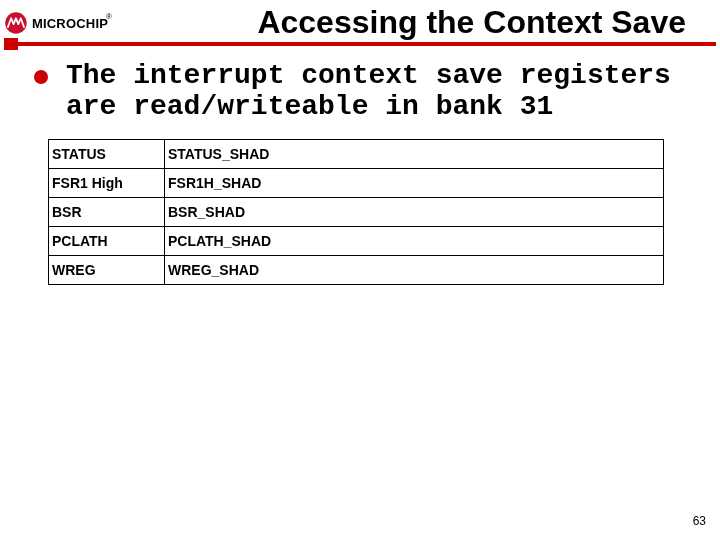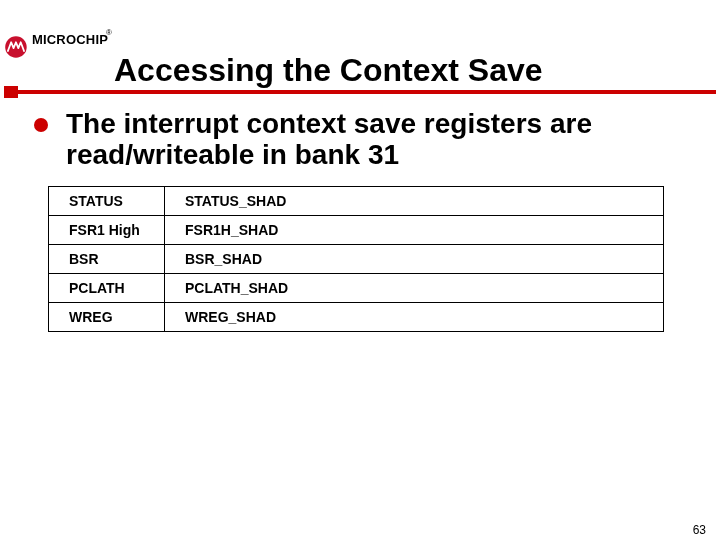--- a/index.html
+++ b/index.html
@@ -13,40 +13,39 @@
   }
   .header {
     display: flex;
     align-items: center;
     padding: 6px 4px 0 4px;
   }
   .logo {
     flex: 0 0 auto;
     width: 110px;
     display: flex;
-    align-items: flex-start;
+    align-items: center;
     gap: 4px;
   }
   .logo-mark {
     width: 34px;
     height: 34px;
   }
   .logo-text {
     font-size: 13px;
     font-weight: bold;
     letter-spacing: 0.2px;
   }
   .title {
     flex: 1;
-    text-align: left;
+    text-align: right;
     font-size: 32px;
     font-weight: bold;
     line-height: 1.05;
     padding-right: 30px;
-    margin-top: 48px;
   }
   .reg-mark {
     font-size: 8px;
     vertical-align: top;
     position: relative;
     top: -2px;
     left: -2px;
   }
   .rule-wrap {
     margin-top: 2px;
@@ -66,20 +65,21 @@
     height: 12px;
     background: #c00;
   }
   .content {
     padding: 14px 30px 0 34px;
   }
   .bullet-row {
     display: flex;
     align-items: flex-start;
     gap: 18px;
+    font-family: Liberation Mono, monospace;
   }
   .bullet {
     width: 14px;
     height: 14px;
     border-radius: 50%;
     background: #c00;
     flex: 0 0 auto;
     margin-top: 10px;
   }
   .bullet-text {
@@ -88,33 +88,33 @@
     line-height: 1.12;
   }
   .table {
     margin-top: 16px;
     border-collapse: collapse;
     width: 616px;
     margin-left: 14px;
   }
   .table td {
     border: 1.5px solid #000;
-    padding: 6px 20px;
+    padding: 6px 3px;
     font-size: 14px;
     font-weight: bold;
     vertical-align: middle;
     height: 20px;
   }
   .table td.col1 {
     width: 116px;
   }
   .page-num {
     position: absolute;
     right: 14px;
-    bottom: 3px;
+    bottom: 12px;
     font-size: 12px;
   }
 </style>
 </head>
 <body>
 
 <div class="header">
   <div class="logo">
     <svg class="logo-mark" viewBox="0 0 40 40">
       <circle cx="20" cy="20" r="18" fill="#c8102e"></circle>

